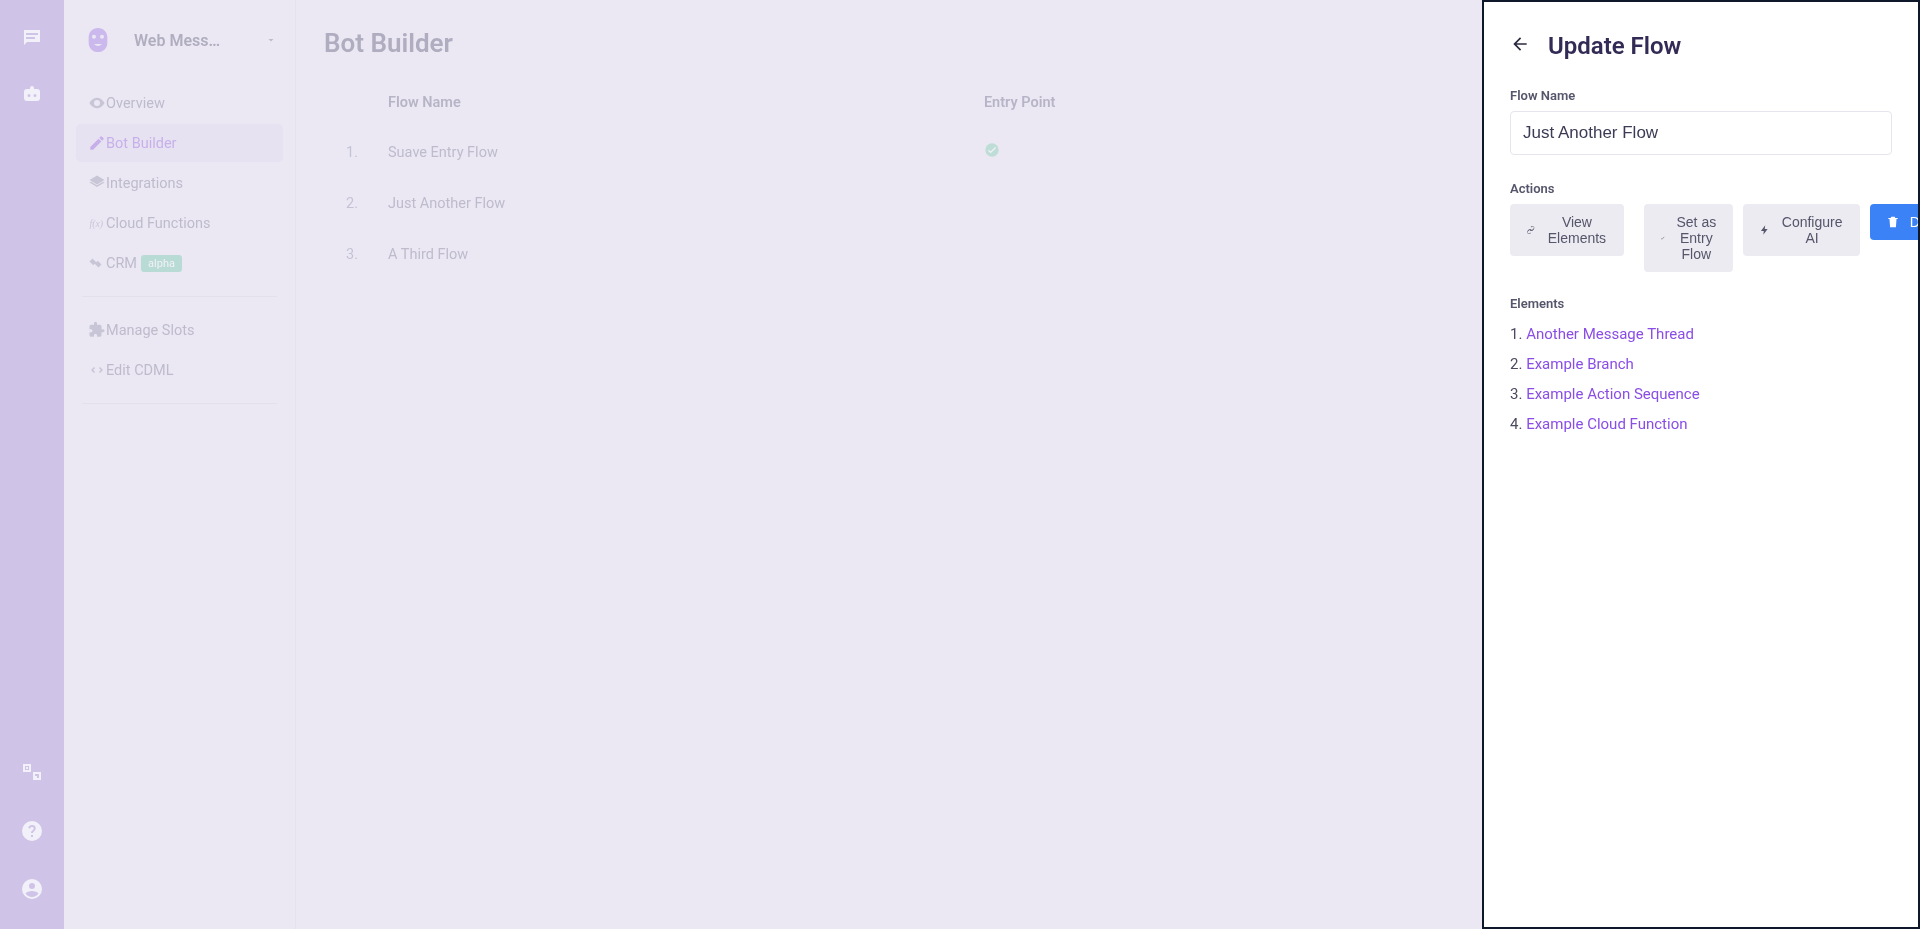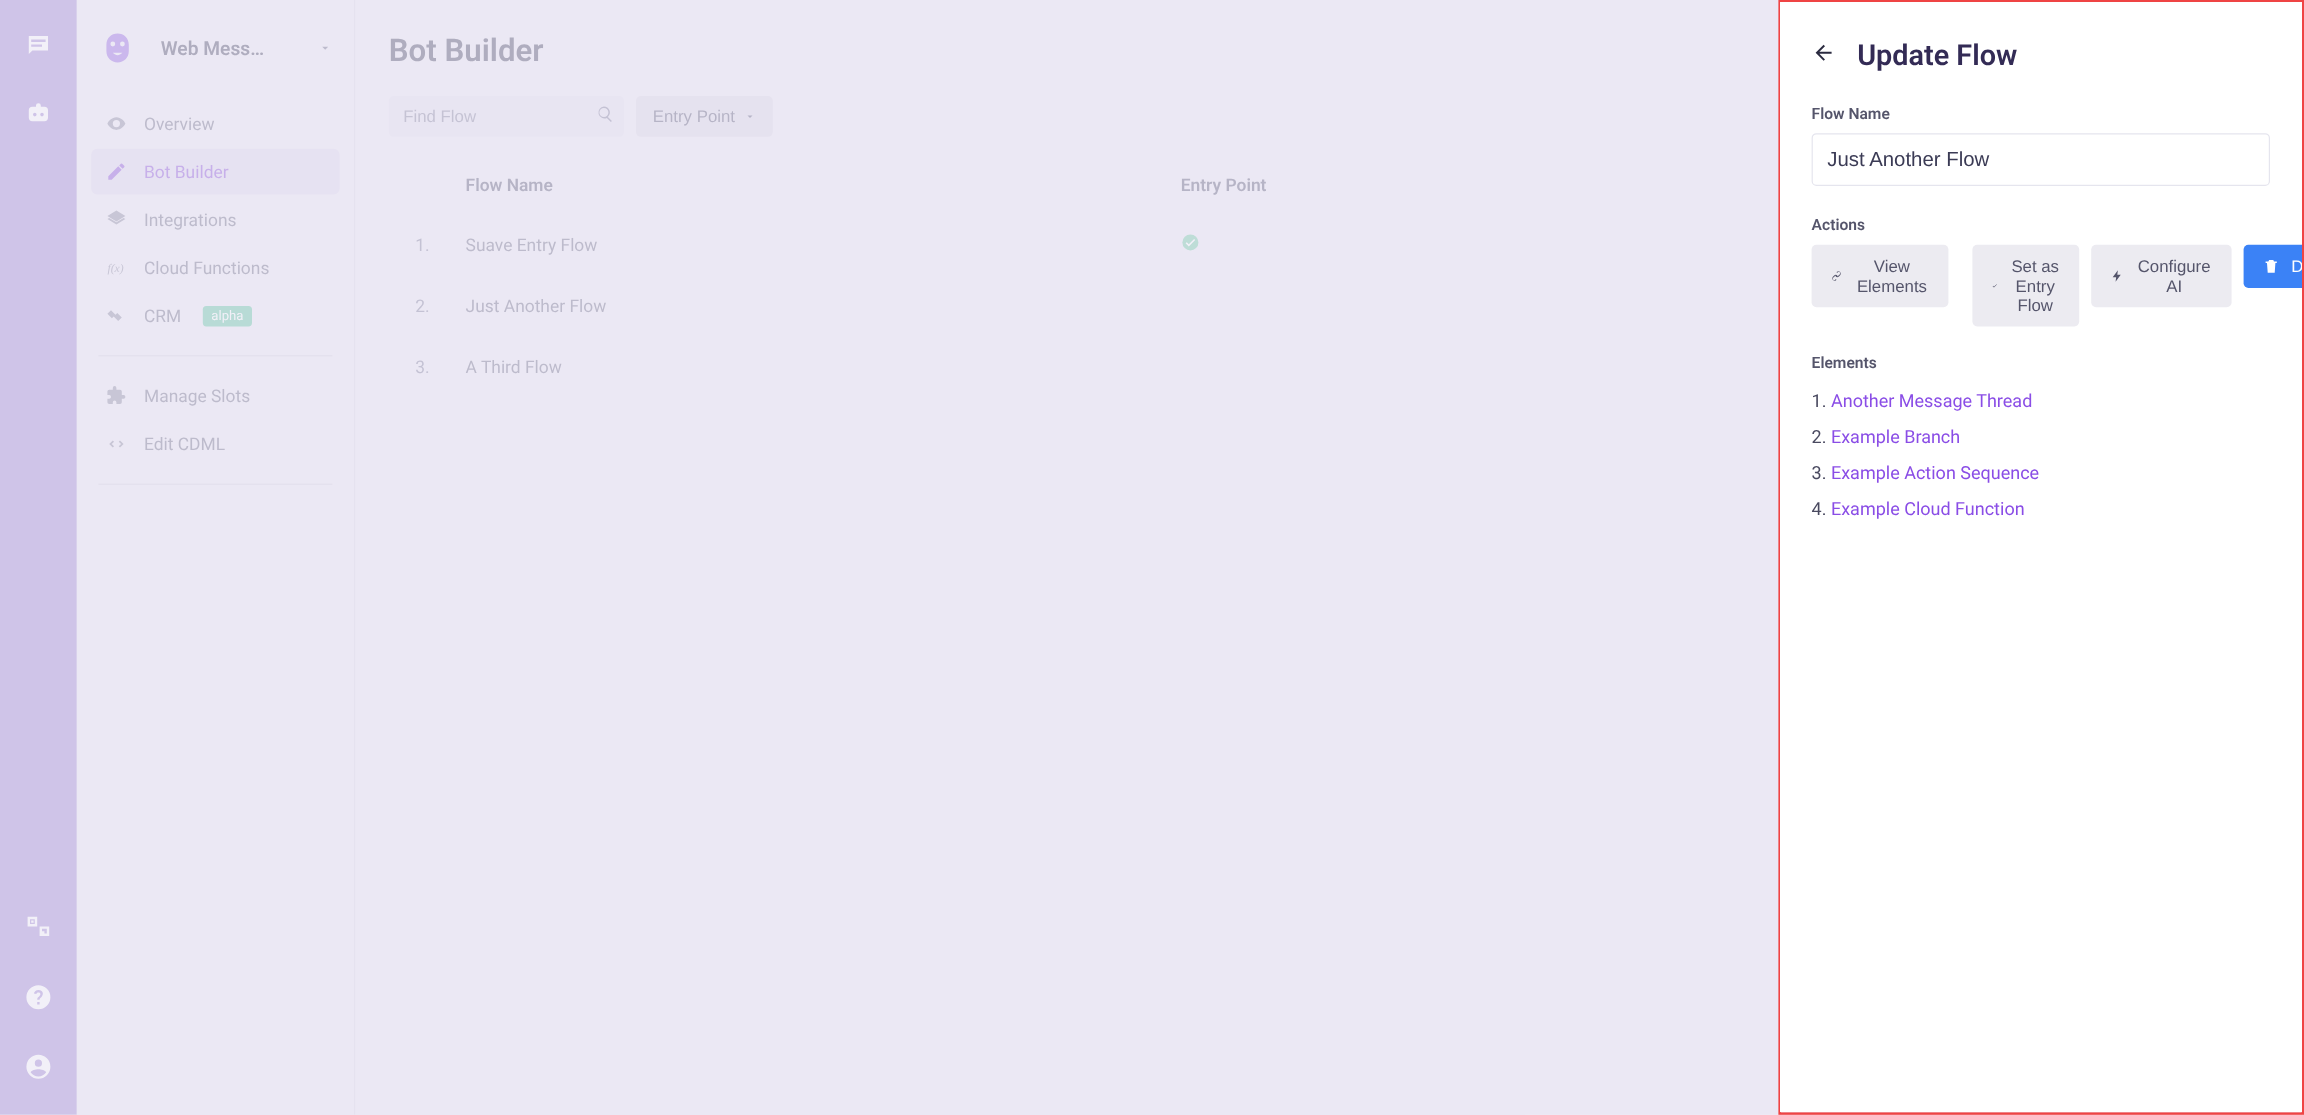--- a/index.html
+++ b/index.html
@@ -37,21 +37,21 @@
     width: 32px; height: 32px; color: #a984e6;
   }
   .brand-row .title {
     font-weight: 600; color: #6b6b81; font-size: 16px; flex:1;
     white-space: nowrap; overflow: hidden; text-overflow: ellipsis;
   }
   .brand-row .caret { color: #8a8aa0; }
 
   .nav { display: flex; flex-direction: column; gap: 2px; }
   .nav-item {
-    display: flex; align-items: center; gap: 14px;
+    display: flex; align-items: center; 
     padding: 10px 12px; border-radius: 5px;
     color: #8a8a9e; cursor: pointer; font-size: 14.5px; text-align: center;
   }
   .nav-item.active { background: #e5e0f1; color: #a071e0; }
   .nav-item.active .nav-icon { color: #a071e0; }
   .nav-item .nav-icon { width: 18px; height: 18px; color: #a2a2b4; display:flex; align-items:center; justify-content:center;}
   .nav-item .nav-icon svg { width: 18px; height: 18px; }
   .nav-item.disabled { opacity: .55; cursor: default; }
   .nav-divider { height: 1px; background: #ddd9e7; margin: 12px 6px; }
 
@@ -113,21 +113,21 @@
   
   .dim-overlay {
     position: fixed; inset: 0; background: rgba(232,228,242,0.55);
     pointer-events: none;
   }
 
   
   .panel {
     position: fixed; top: 0; right: 0; bottom: 0;
     width: 438px; background: #fff;
-    border: 2px solid #ef4444;
+    border: 2px solid #0f172a;
     padding: 30px 26px; overflow-y: auto;
     z-index: 10;
   }
   .panel-header {
     display: flex; align-items: center; gap: 18px; margin-bottom: 28px;
   }
   .panel-header .back { cursor: pointer; color:#2b2b40; }
   .panel-header h2 {
     font-size: 24px; font-weight: 600; color: #332b55;
   }
@@ -270,36 +270,20 @@
       <span>Edit CDML</span>
     </div>
 
     <div class="nav-divider"></div>
 
   </div>
 </div>
 
 <div class="main">
   <h1>Bot Builder</h1>
-  <div class="toolbar">
-    <div class="search-box">
-      <input type="text" placeholder="Find Flow" style="">
-      <span class="search-icon">
-        <svg width="15" height="15" viewBox="0 0 24 24">
-            <path d="M10 2a8 8 0 015.3 13.9l5.4 5.4-1.4 1.4-5.4-5.4A8 8 0 1110 2zm0 2a6 6 0 100 12 6 6 0 000-12z"></path>
-          </svg>
-      </span>
-    </div>
-    <button class="dropdown-btn">
-      <span>Entry Point</span>
-      <svg width="10" height="10" viewBox="0 0 24 24">
-          <path d="M7 10l5 5 5-5z"></path>
-        </svg>
-    </button>
-  </div>
 
   <table class="flows">
     <thead>
       <tr>
         <th style="width:56px"></th>
         <th>Flow Name</th>
         <th>Entry Point</th>
         <th class="col-ai">AI Configured</th>
       </tr>
     </thead>

